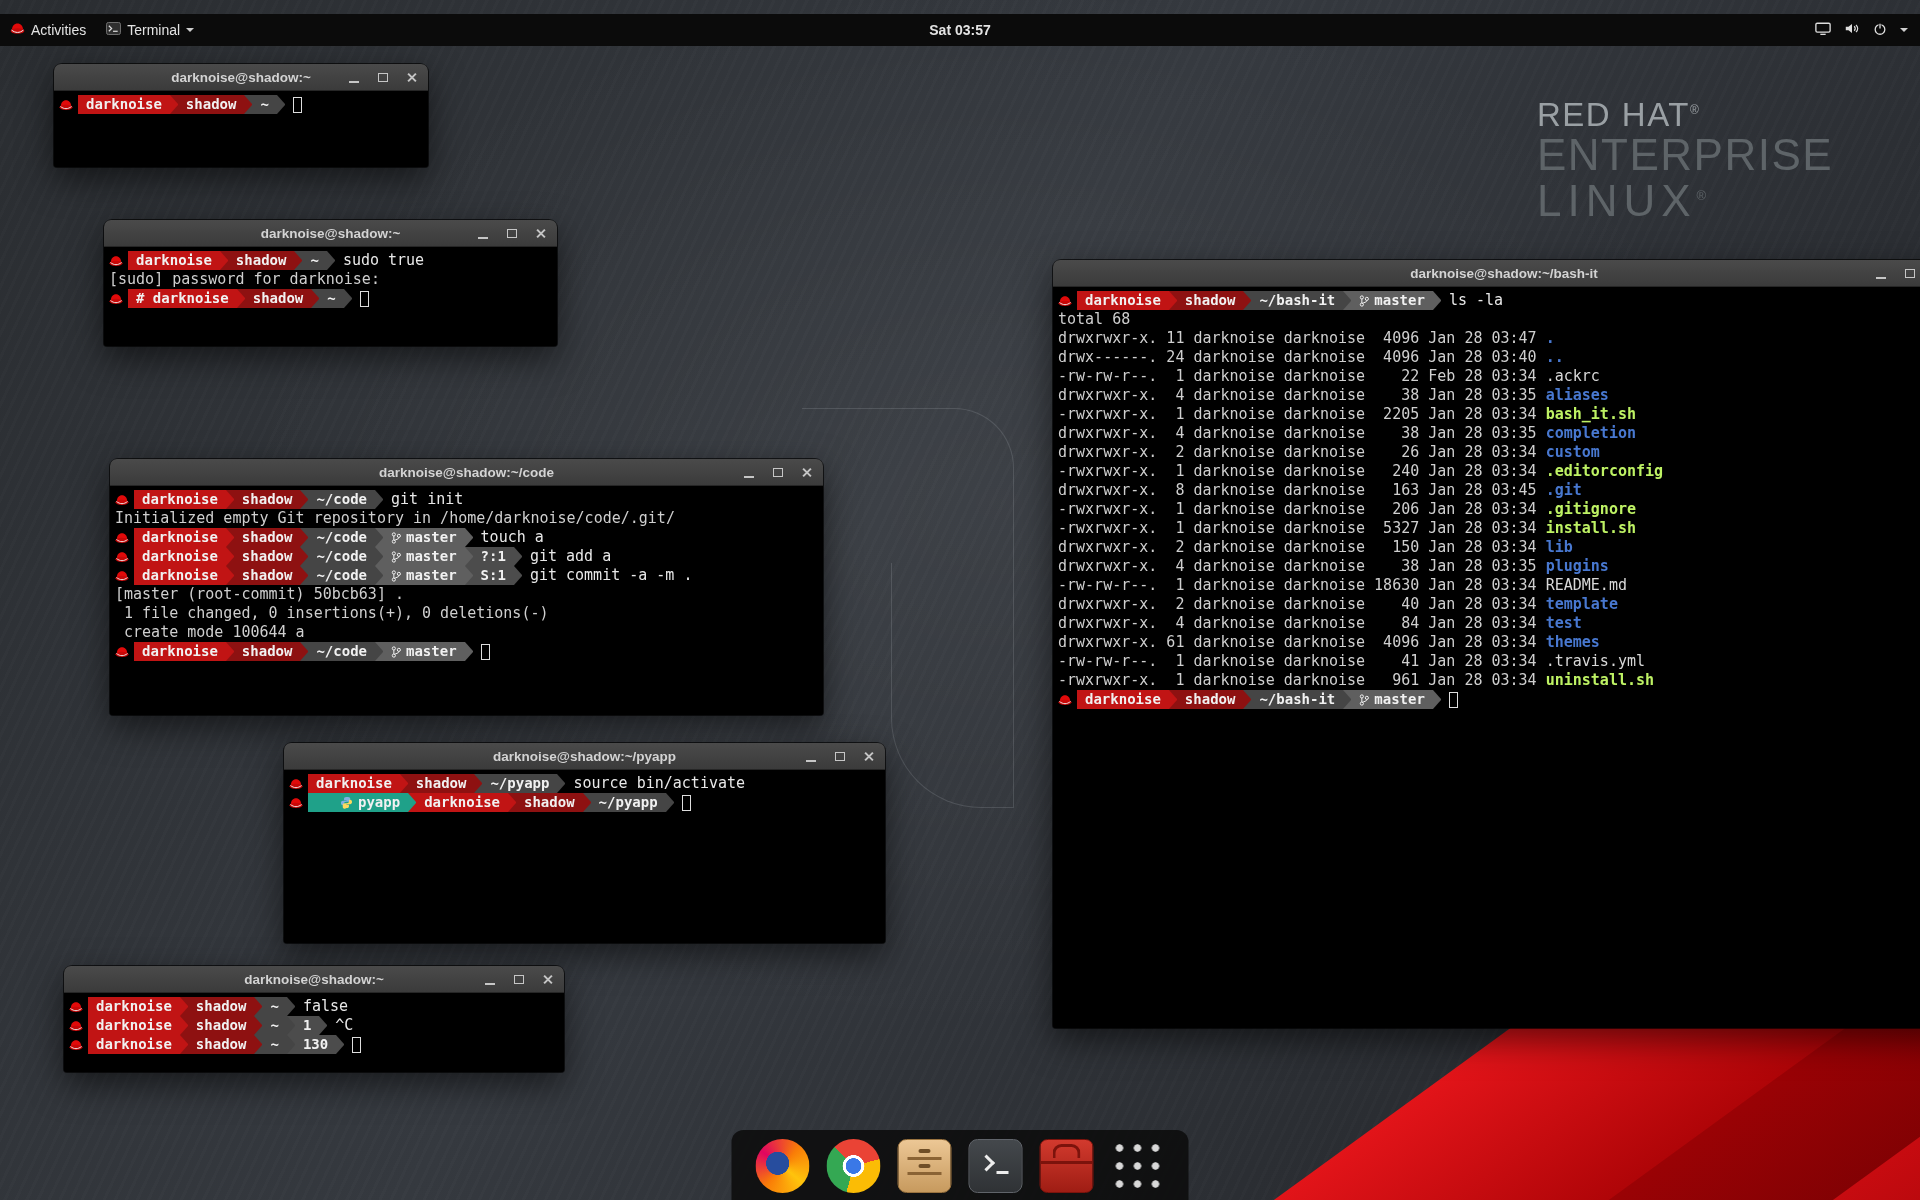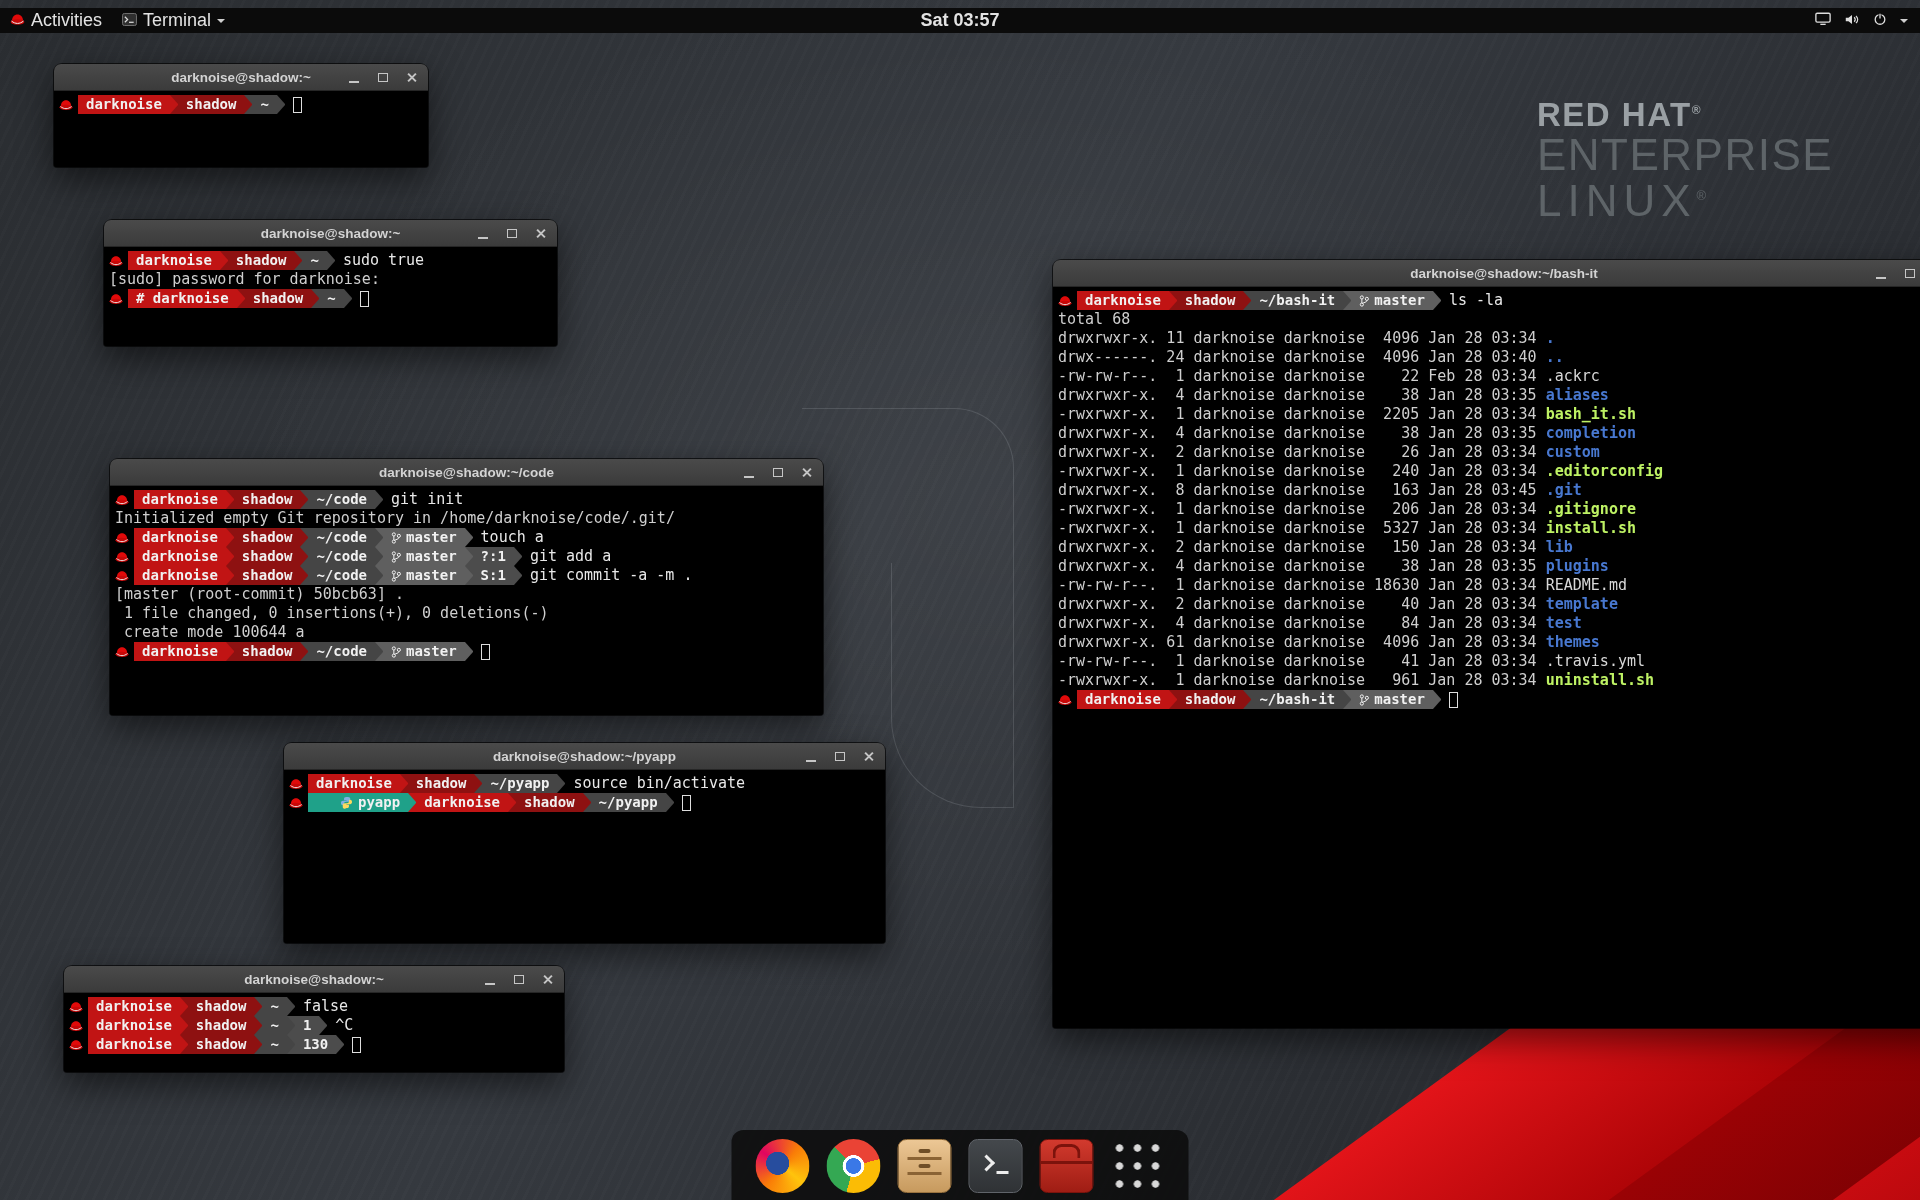--- a/index.html
+++ b/index.html
@@ -14,28 +14,28 @@
   .stripe{position:absolute;z-index:2}
   .s1{left:860px;top:980px;width:1500px;height:205px;background:linear-gradient(to bottom,#e21419,#ad0407);transform:rotate(-36deg)}
   .s2{left:969px;top:1140px;width:1500px;height:170px;background:linear-gradient(to bottom,#9a0205,#7c0103);transform:rotate(-36deg)}
   .s3{left:1060px;top:1245px;width:1500px;height:240px;background:linear-gradient(to bottom,#c70b10,#8f0205);transform:rotate(-36deg)}
   
   .curve{position:absolute;z-index:2;border-color:rgba(205,210,215,0.16);border-style:solid;border-width:0}
   .c1{left:802px;top:408px;width:212px;height:400px;border-top-width:1px;border-right-width:1px;border-top-right-radius:60px}
   .c2{left:891px;top:563px;width:122px;height:245px;border-bottom-width:1px;border-left-width:1px;border-bottom-left-radius:90px}
   
   .brand{position:absolute;left:1537px;top:98px;z-index:3;line-height:1.04}
-  .brand-l1{font-size:33px;font-weight:bold;letter-spacing:1.5px;color:#9aa0a4}
+  .brand-l1{font-size:33px;font-weight:normal;letter-spacing:1.5px;color:#9aa0a4}
   .brand-l1 sup{font-size:12px;vertical-align:super}
   .brand-l2{font-size:44px;font-weight:400;letter-spacing:1.5px;color:#5e6468}
   .brand-l3{font-size:44px;font-weight:400;letter-spacing:6px;color:#5e6468}
   .brand-l3 sup{font-size:13px;letter-spacing:0}
   
-  .topbar{position:absolute;top:8px;left:0;right:0;height:25px;background:#0b0b0b;z-index:50;
-    display:flex;align-items:center;color:#e3e3e3;font-size:18px}
+  .topbar{position:absolute;top:14px;left:0;right:0;height:32px;background:#0b0b0b;z-index:50;
+    display:flex;align-items:center;color:#e3e3e3;font-size:14px}
   .tb-left{display:flex;align-items:center;gap:20px;padding-left:10px}
   .tb-item{display:flex;align-items:center;gap:6px;height:25px;cursor:pointer}
   .tb-clock{position:absolute;left:50%;transform:translateX(-50%);font-weight:600;cursor:pointer}
   .tb-right{margin-left:auto;display:flex;align-items:center;gap:13px;padding-right:12px;cursor:pointer}
   .caret{width:0;height:0;border-left:4px solid transparent;border-right:4px solid transparent;border-top:4.5px solid #cfcfcf;display:inline-block}
   
   .term-window{position:absolute;z-index:10;background:#000;border-radius:8px 8px 3px 3px;
     box-shadow:0 12px 34px rgba(0,0,0,0.55),0 0 0 1px rgba(0,0,0,0.65)}
   .w1{left:54px;top:64px;width:374px;height:103px}
   .w2{left:104px;top:220px;width:453px;height:126px}
@@ -349,21 +349,21 @@
               <path d="M3 13 C3 6 7 2 12 2 c5 0 9 4 9 11" fill="#e10a0a"></path>
               <ellipse cx="12" cy="14" rx="11" ry="4.5" fill="#c70808"></ellipse>
               <path d="M2.5 12.5 c6 5 13 5 19 0" stroke="#eee" stroke-width="1.6" fill="none"></path>
             </svg></span><span class="seg" style="background: rgb(193, 20, 20);"><span>darknoise</span></span><span class="sep" style="border-left-color: rgb(193, 20, 20); background: rgb(142, 17, 17);"></span><span class="seg" style="background: rgb(142, 17, 17);"><span>shadow</span></span><span class="sep" style="border-left-color: rgb(142, 17, 17); background: rgb(69, 69, 69);"></span><span class="seg" style="background: rgb(69, 69, 69);"><span>~/bash-it</span></span><span class="sep" style="border-left-color: rgb(69, 69, 69); background: rgb(95, 95, 95);"></span><span class="seg" style="background: rgb(95, 95, 95);"><span class="seg-ic" style="display: flex; align-items: center;"><svg viewBox="0 0 14 18" width="10" height="14">
                 <circle cx="4" cy="4" r="2.2" fill="none" stroke="#f0f0f0" stroke-width="1.4"></circle>
                 <circle cx="4" cy="14" r="2.2" fill="none" stroke="#f0f0f0" stroke-width="1.4"></circle>
                 <circle cx="11" cy="6" r="2.2" fill="none" stroke="#f0f0f0" stroke-width="1.4"></circle>
                 <path d="M4 6.2 v5.6 M11 8.2 c0 3-4.5 2.5-6.5 4.5" fill="none" stroke="#f0f0f0" stroke-width="1.4"></path>
               </svg></span><span>master</span></span><span class="sep" style="border-left-color: rgb(95, 95, 95); background: transparent;"></span><span class="cmd">ls -la</span></div>
         <div class="t-line">total 68</div>
-        <div class="t-line"><span>drwxrwxr-x. 11 darknoise darknoise  4096 Jan 28 03:34 </span><span class="n-dir">.</span></div>
+        <div class="t-line"><span>drwxrwxr-x. 11 darknoise darknoise  4096 Jan 28 03:47 </span><span class="n-dir">.</span></div>
         <div class="t-line"><span>drwx------. 24 darknoise darknoise  4096 Jan 28 03:40 </span><span class="n-dir">..</span></div>
         <div class="t-line"><span>-rw-rw-r--.  1 darknoise darknoise    22 Feb 28 03:34 </span><span class="n-file">.ackrc</span></div>
         <div class="t-line"><span>drwxrwxr-x.  4 darknoise darknoise    38 Jan 28 03:35 </span><span class="n-dir">aliases</span></div>
         <div class="t-line"><span>-rwxrwxr-x.  1 darknoise darknoise  2205 Jan 28 03:34 </span><span class="n-exec">bash_it.sh</span></div>
         <div class="t-line"><span>drwxrwxr-x.  4 darknoise darknoise    38 Jan 28 03:35 </span><span class="n-dir">completion</span></div>
         <div class="t-line"><span>drwxrwxr-x.  2 darknoise darknoise    26 Jan 28 03:34 </span><span class="n-dir">custom</span></div>
         <div class="t-line"><span>-rwxrwxr-x.  1 darknoise darknoise   240 Jan 28 03:34 </span><span class="n-exec">.editorconfig</span></div>
         <div class="t-line"><span>drwxrwxr-x.  8 darknoise darknoise   163 Jan 28 03:45 </span><span class="n-dir">.git</span></div>
         <div class="t-line"><span>-rwxrwxr-x.  1 darknoise darknoise   206 Jan 28 03:34 </span><span class="n-exec">.gitignore</span></div>
         <div class="t-line"><span>-rwxrwxr-x.  1 darknoise darknoise  5327 Jan 28 03:34 </span><span class="n-exec">install.sh</span></div>

